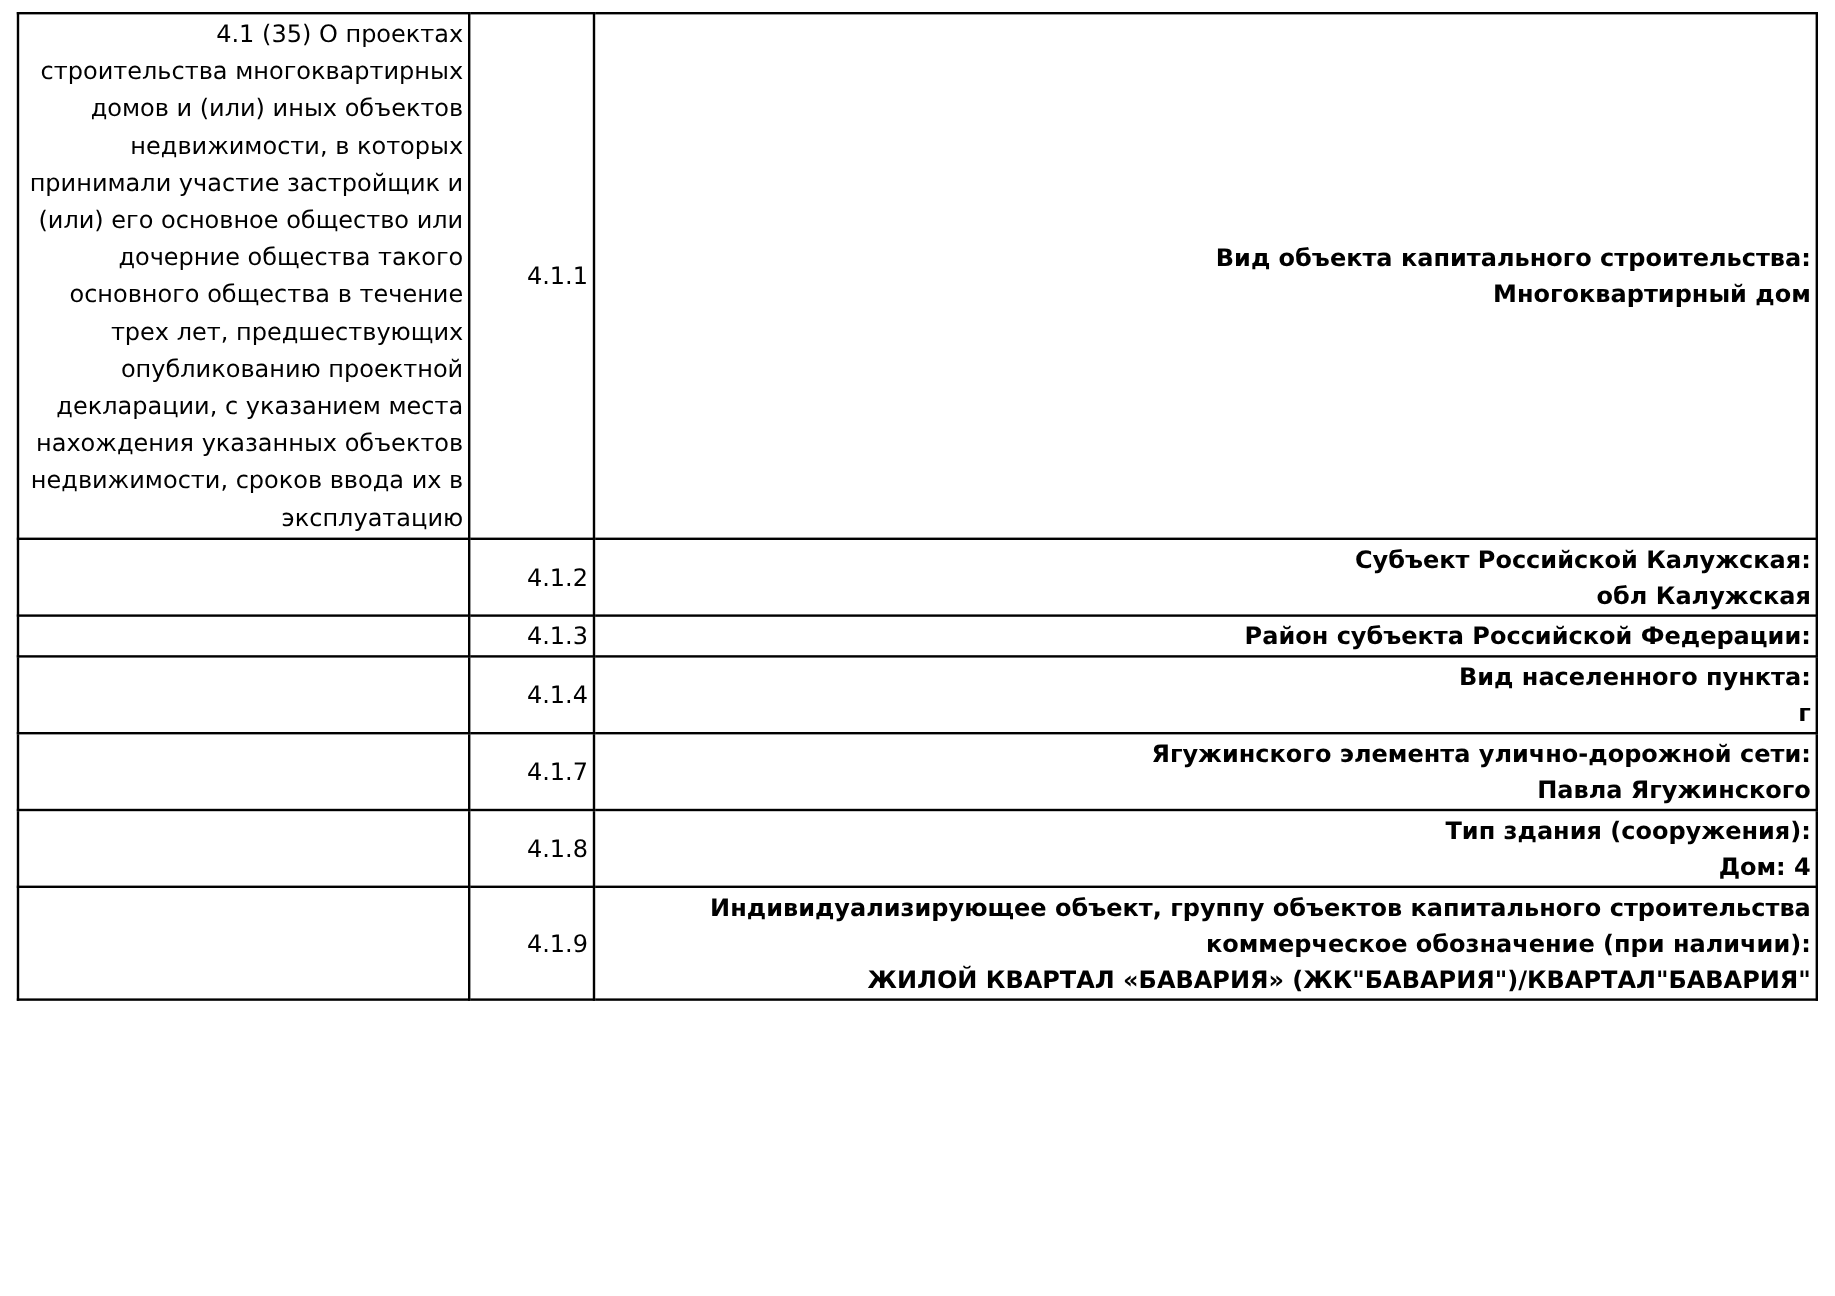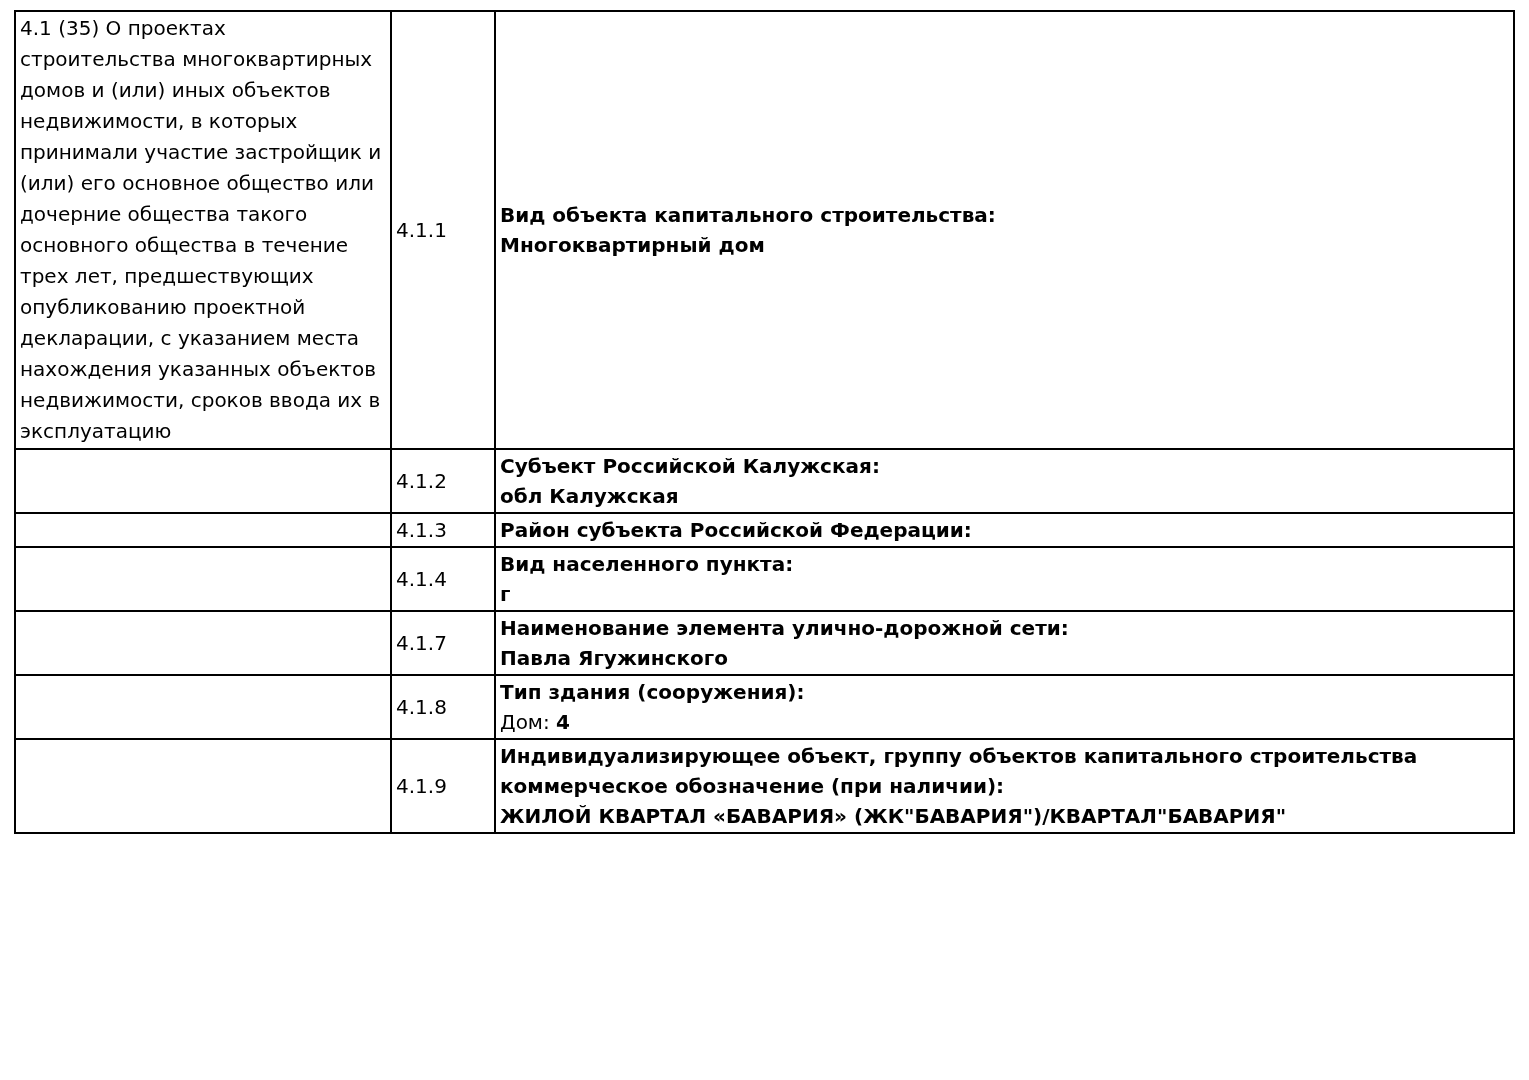--- a/index.html
+++ b/index.html
@@ -8,20 +8,21 @@
     background: #ffffff;
   }
   .page {
     position: relative;
     width: 1529px;
     height: 1080px;
     background: #ffffff;
     overflow: hidden;
     font-family: "DejaVu Sans", "Liberation Sans", sans-serif;
     color: #000000;
+    text-align: right;
   }
   table.decl {
     position: absolute;
     left: 14px;
     top: 10px;
     width: 1499px;
     border-collapse: collapse;
     table-layout: fixed;
     font-size: 20px;
     line-height: 30px;
@@ -44,21 +45,21 @@
   td.cell-content {
     vertical-align: middle;
   }
   .field-label {
     font-weight: bold;
   }
   .field-value {
     font-weight: bold;
   }
   .value-prefix {
-    font-weight: normal;
+    font-weight: bold;
   }
 </style>
 </head>
 <body>
 
 <div class="page">
   <table class="decl">
     <colgroup>
       <col style="width:376px">
       <col style="width:104px">
@@ -105,21 +106,21 @@
           <div class="field-label">Вид населенного пункта:</div>
           <div class="field-value">г</div>
         </td>
       </tr>
       <tr>
         <td></td>
         <td class="cell-num">
           <div>4.1.7</div>
         </td>
         <td class="cell-content">
-          <div class="field-label">Наименование элемента улично-дорожной сети:</div>
+          <div class="field-label">Ягужинского элемента улично-дорожной сети:</div>
           <div class="field-value">Павла Ягужинского</div>
         </td>
       </tr>
       <tr>
         <td></td>
         <td class="cell-num">
           <div>4.1.8</div>
         </td>
         <td class="cell-content">
           <div class="field-label">Тип здания (сооружения):</div>

